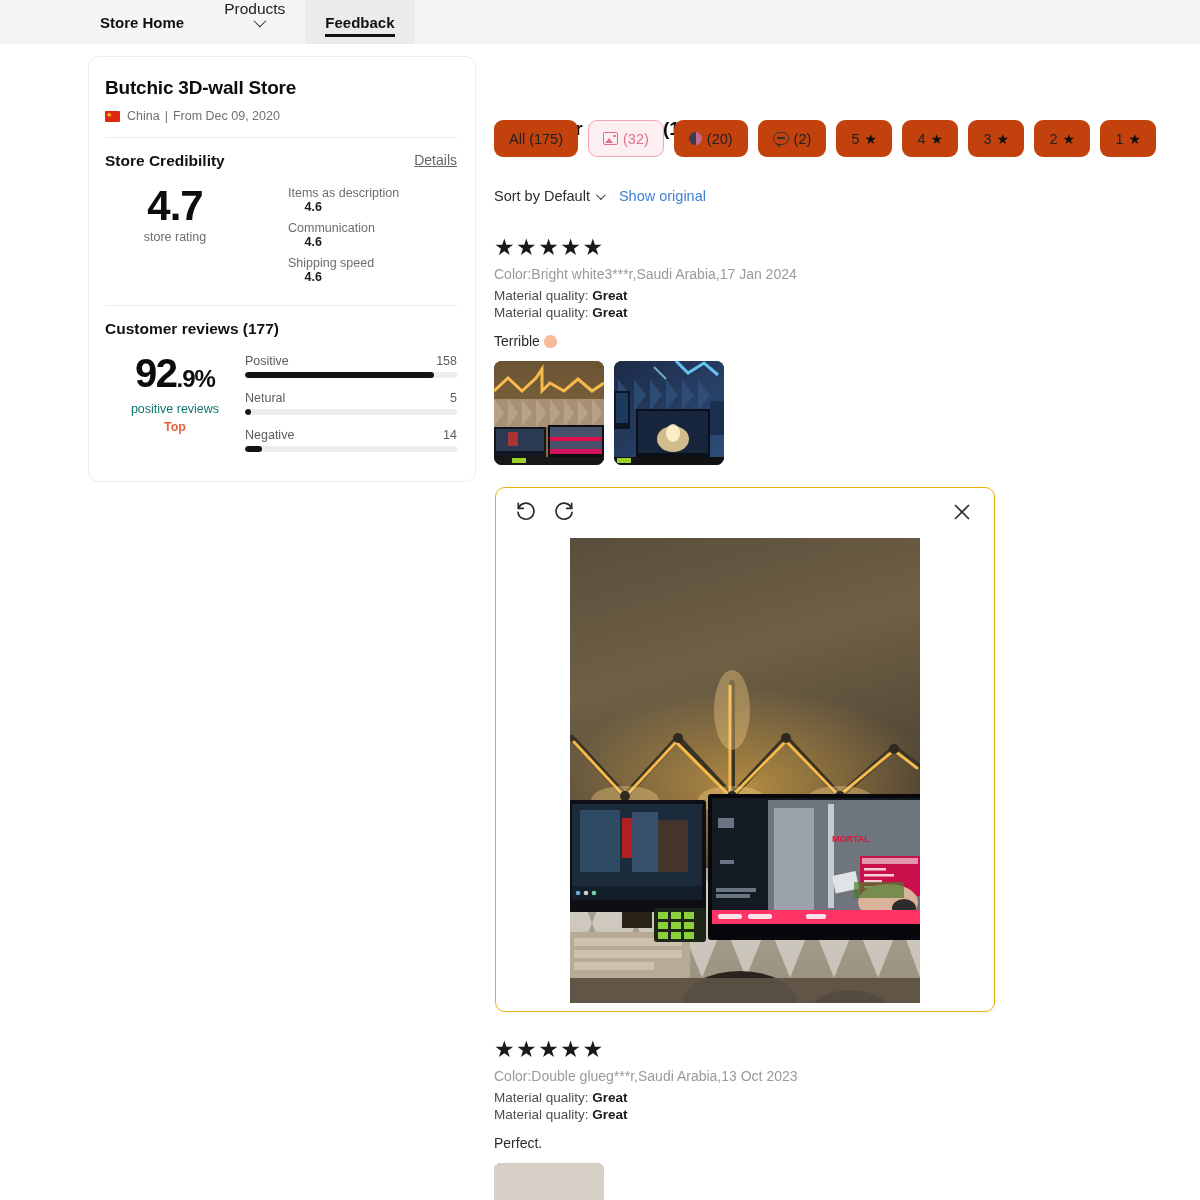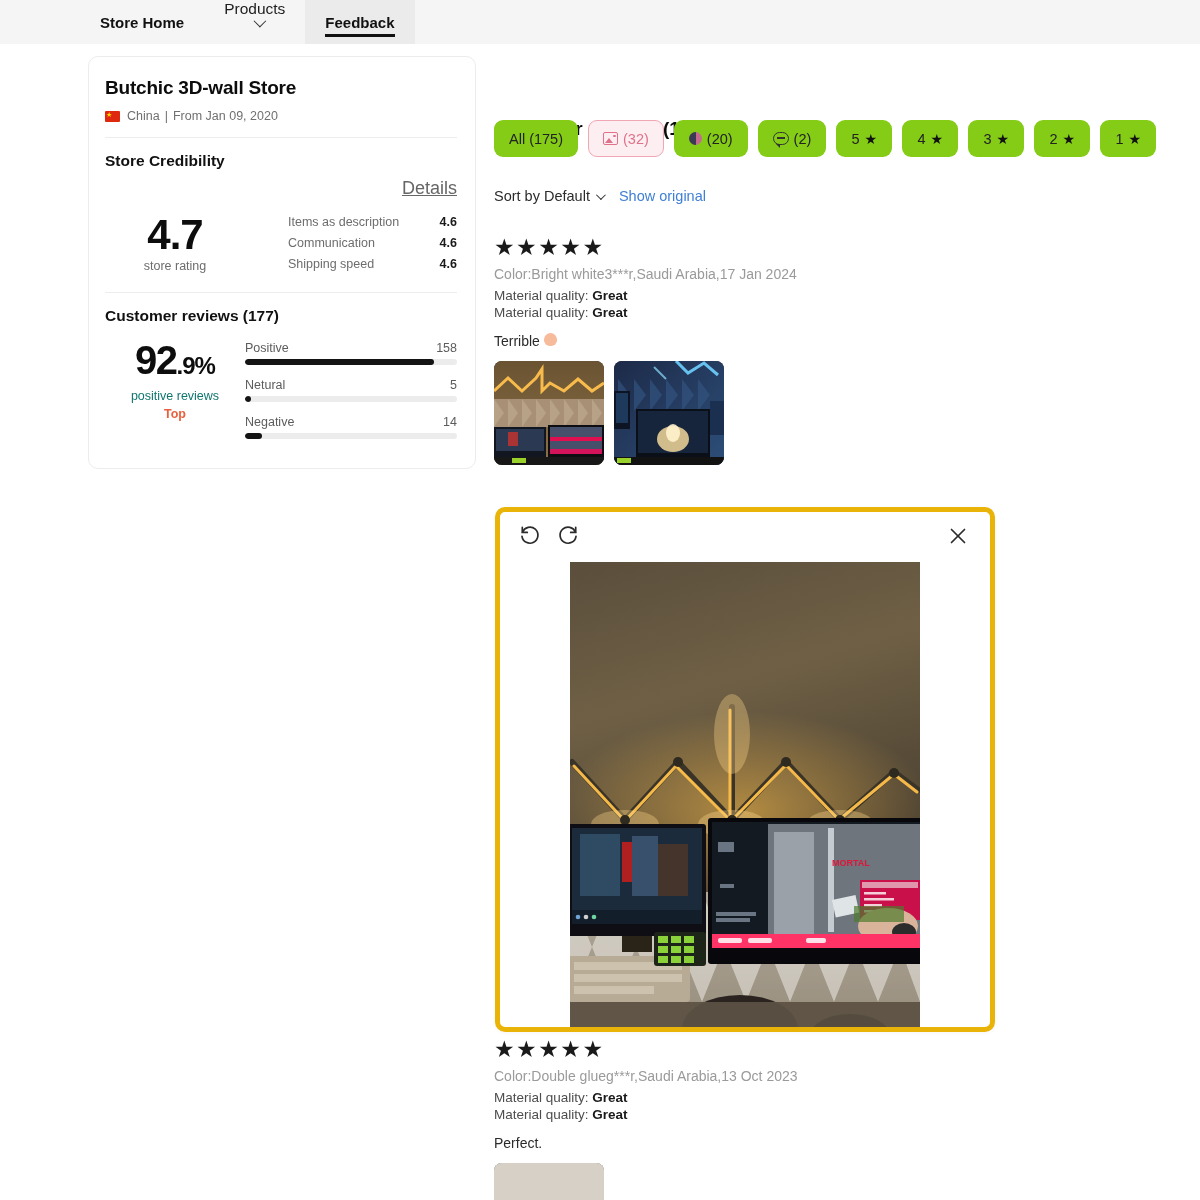--- a/index.html
+++ b/index.html
@@ -79,36 +79,37 @@
     font-size: 7px; line-height: 7px; left: 1px; top: 0px;
   }
   .hr { height: 1px; background: #ededed; margin: 0 0 0 0; }
 
   .section-head {
     display: flex; align-items: flex-start; justify-content: space-between;
     margin: 14px 0 6px 0;
   }
   .section-title { font-size: 15.5px; font-weight: bold; color: #111111; }
   .details-link {
-    font-size: 18px; color: #666666;
-    text-decoration: underline; cursor: pointer; margin-top: 26px;
+    font-size: 14px; color: #666666;
+    text-decoration: underline; cursor: pointer;
   }
 
   .cred-row { display: flex; align-items: flex-start; padding: 6px 0 14px 0; gap: 43px; }
   .big-score-wrap { width: 140px; text-align: center; padding-top: 2px; }
   .big-score {
     font-size: 42px; font-weight: bold; line-height: 44px;
     color: #0d0d0d; letter-spacing: -1px;
   }
   .big-score-label { font-size: 12.5px; color: #6d6d6d; margin-top: 2px; }
   .cred-list { flex: 1; padding-top: 4px; }
   .cred-line {
     display: flex; align-items: flex-start;
     font-size: 12.5px; color: #6d6d6d;
     margin-bottom: 7px;
+    flex-direction: column;
   }
   .cred-line .nm { flex: 1; }
   .cred-line .vl { font-weight: bold; color: #1a1a1a; font-size: 12.5px; width: 34px; text-align: right; }
 
   .rev-row { display: flex; align-items: flex-start; padding: 8px 0 6px 0; }
   .pct-wrap { width: 140px; text-align: center; }
   .pct {
     font-size: 40px; font-weight: bold; line-height: 42px; color: #0d0d0d;
     letter-spacing: -1.5px;
   }
@@ -129,21 +130,21 @@
   .reviews-title {
     font-size: 19px; font-weight: bold; color: #0c0c0c; margin: 50px 0 0 0;
     position: absolute; top: 68px; left: 494px;
   }
   .chips {
     position: absolute; top: 120px; left: 494px;
     display: flex; align-items: center; gap: 10px;
   }
   .chip {
     height: 37px; min-width: 56px;
-    background: #84cc16; border-radius: 9px;
+    background: #c2410c; border-radius: 9px;
     display: flex; align-items: center; justify-content: center;
     gap: 5px; padding: 0 14px;
     font-size: 14.5px; color: #222222;
     cursor: pointer; border: 1px solid transparent;
     white-space: nowrap;
   }
   .chip.selected {
     background: #fdeff1; border: 1px solid #f1a6b3; color: #e0718a;
   }
   .chip .star { font-size: 14px; color: #111111; }
@@ -192,38 +193,38 @@
   }
   .showorig { font-size: 14.5px; color: #3f7fd4; cursor: pointer; }
 
   
   .review { position: absolute; left: 494px; width: 660px; }
   .stars { font-size: 23px; letter-spacing: 1.5px; color: #1a1a1a; line-height: 26px; }
   .rev-sub { font-size: 14px; color: #9a9a9a; margin-top: 6px; }
   .attr { font-size: 13.5px; color: #4d4d4d; margin-top: 6px; }
   .attr b { color: #1a1a1a; }
   .attr.tight { margin-top: 2px; }
-  .rev-text { font-size: 14px; color: #2b2b2b; margin-top: 13px; display: flex; align-items: flex-start; gap: 4px; }
+  .rev-text { font-size: 14px; color: #2b2b2b; margin-top: 13px; display: flex; align-items: center; gap: 4px; }
   .emoji-hand {
     display: inline-block; width: 13px; height: 13px; border-radius: 50% 50% 45% 45%;
     background: #f6bb9b;
   }
   .thumbs { display: flex; gap: 10px; margin-top: 12px; }
   .thumb {
     width: 110px; height: 104px; border-radius: 8px; overflow: hidden;
     cursor: pointer; flex: 0 0 auto; background: #232323; position: relative;
   }
   .thumb svg { display: block; width: 100%; height: 100%; }
 
   
   .lightbox {
-    position: absolute; left: 495px; top: 507px;
+    position: absolute; left: 495px; top: 487px;
     width: 500px; height: 525px;
     background: #ffffff;
-    border: 5px solid #eab308;
+    border: 1px solid #eab308;
     border-radius: 10px;
     box-shadow: 0 1px 4px rgba(0,0,0,.04);
   }
   .lb-toolbar {
     display: flex; align-items: center;
     height: 50px; padding: 0 18px;
   }
   .lb-btn {
     width: 26px; height: 26px; margin-right: 12px;
     cursor: pointer; color: #2b2b2b;
@@ -256,21 +257,21 @@
 <div class="page">
 
   <div class="store-card">
 
     <div class="store-title">Butchic 3D-wall Store</div>
 
     <div class="store-meta">
       <span class="flag"></span>
       <span>China</span>
       <span style="margin:0 5px;">|</span>
-      <span>From Jan 09, 2020</span>
+      <span>From Dec 09, 2020</span>
     </div>
 
     <div class="hr"></div>
 
     <div class="section-head">
       <span class="section-title">Store Credibility</span>
       <span class="details-link">Details</span>
     </div>
 
     <div class="cred-row">

